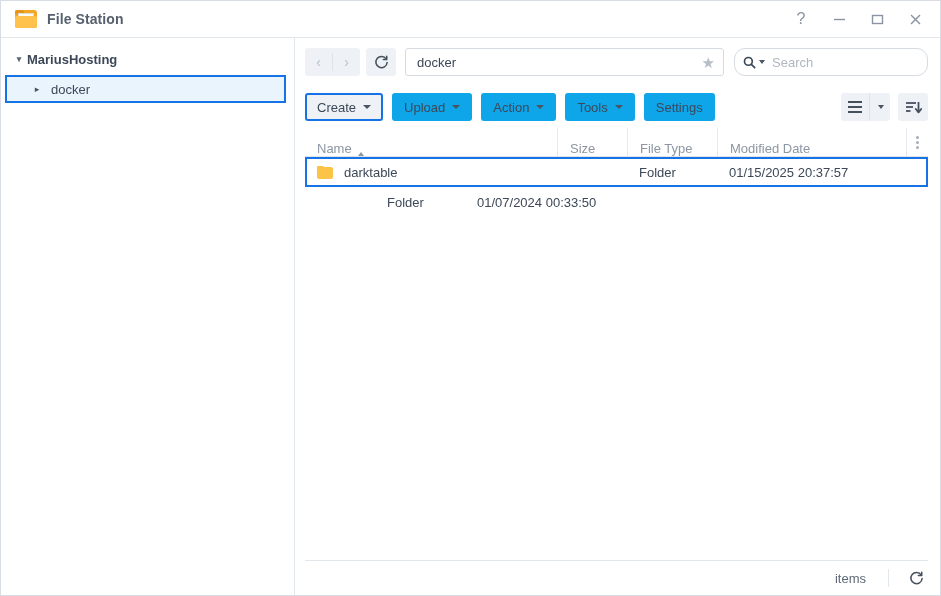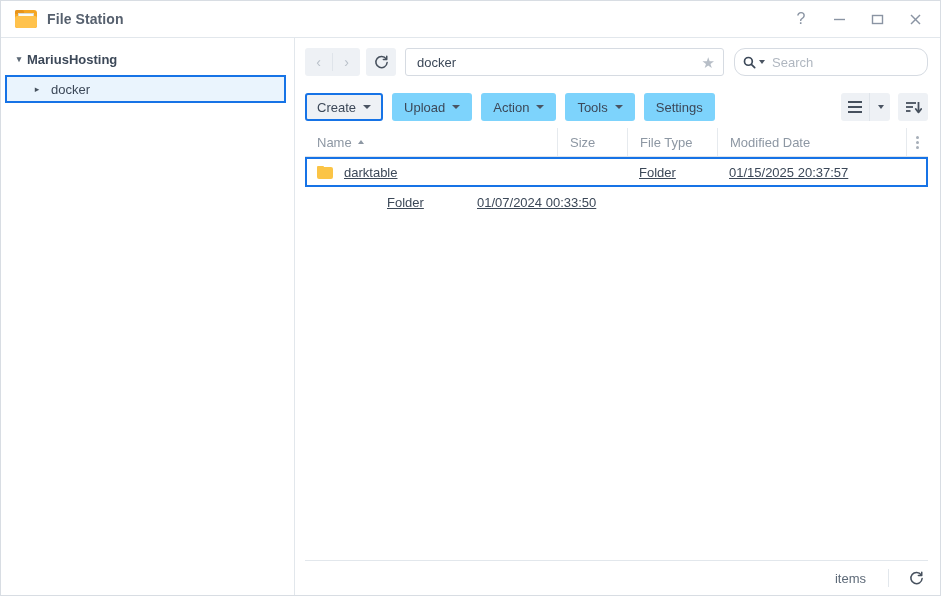--- a/index.html
+++ b/index.html
@@ -261,21 +261,21 @@
   .toolbar-btns {
     height: 42px;
     min-height: 42px;
     display: flex;
     align-items: center;
     padding: 0 12px 0 10px;
     box-sizing: border-box;
   }
   .tbtn {
     height: 28px;
-    background: #7dd3fc;
+    background: #0ea5e9;
     border-radius: 3px;
     display: flex;
     align-items: center;
     padding: 0 12px;
     margin-right: 9px;
     font-size: 13px;
     color: #3c4858;
     box-sizing: border-box;
   }
   .tbtn .caret {
@@ -328,21 +328,21 @@
   .thead {
     display: flex;
     height: 28px;
     border-bottom: 1px solid #dfe4ea;
     align-items: stretch;
     color: #8d97a3;
     font-size: 13px;
   }
   .th {
     display: flex;
-    align-items: center;
+    align-items: flex-end;
     padding-left: 12px;
     box-sizing: border-box;
     position: relative;
   }
   .th + .th { border-left: 1px solid #e6eaee; }
   .th-name { width: 252px; }
   .th-size { width: 70px; }
   .th-type { width: 90px; }
   .th-date { flex: 1; }
   .th-menu {
@@ -356,21 +356,21 @@
   .sort-asc {
     width: 0; height: 0;
     border-left: 3.5px solid transparent;
     border-right: 3.5px solid transparent;
     border-bottom: 4.5px solid #8d97a3;
     margin-left: 6px;
   }
   .kebab { display: flex; flex-direction: column; gap: 2px; }
   .kebab i { width: 3px; height: 3px; background: #a6aeb8; border-radius: 50%; display:block; }
 
-  .rows { flex: 1; min-height: 0; text-decoration: underline; }
+  .rows { flex: 1; min-height: 0; }
   .row {
     display: flex;
     height: 30px;
     align-items: center;
     font-size: 13px;
     color: #3c4858;
     box-sizing: border-box;
   }
   .row.selected {
     border: 2px solid #1673e6;

